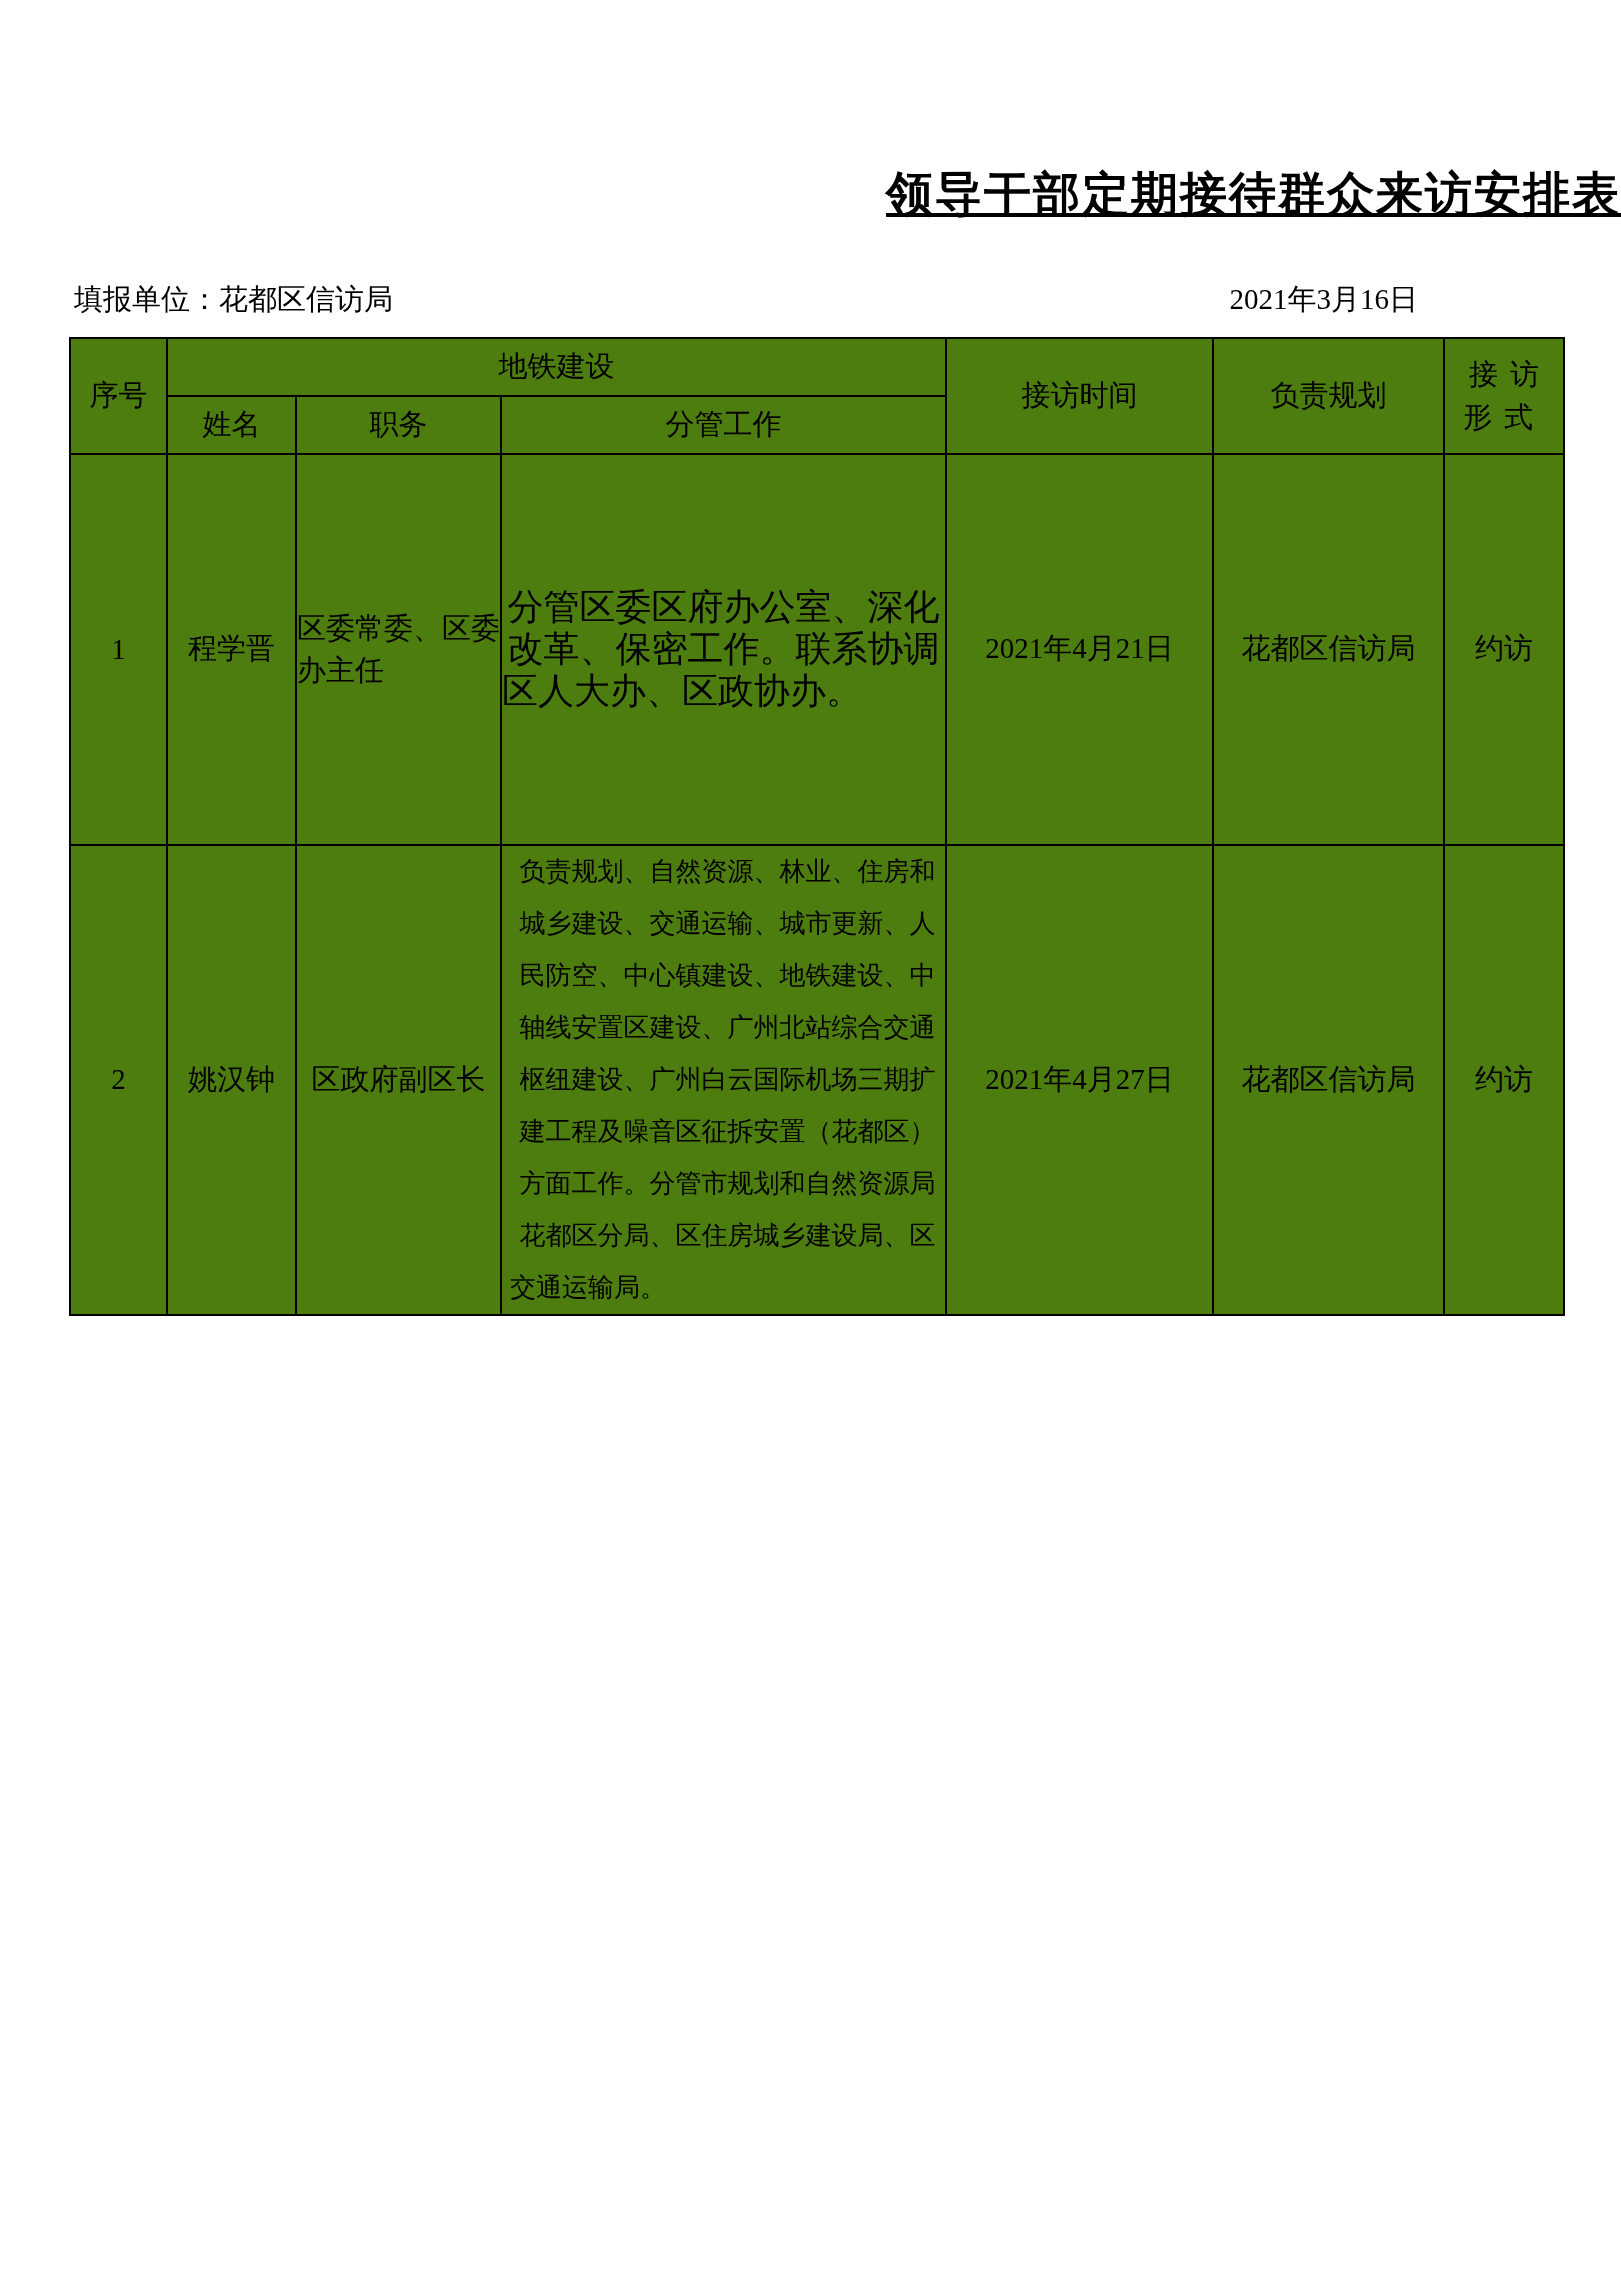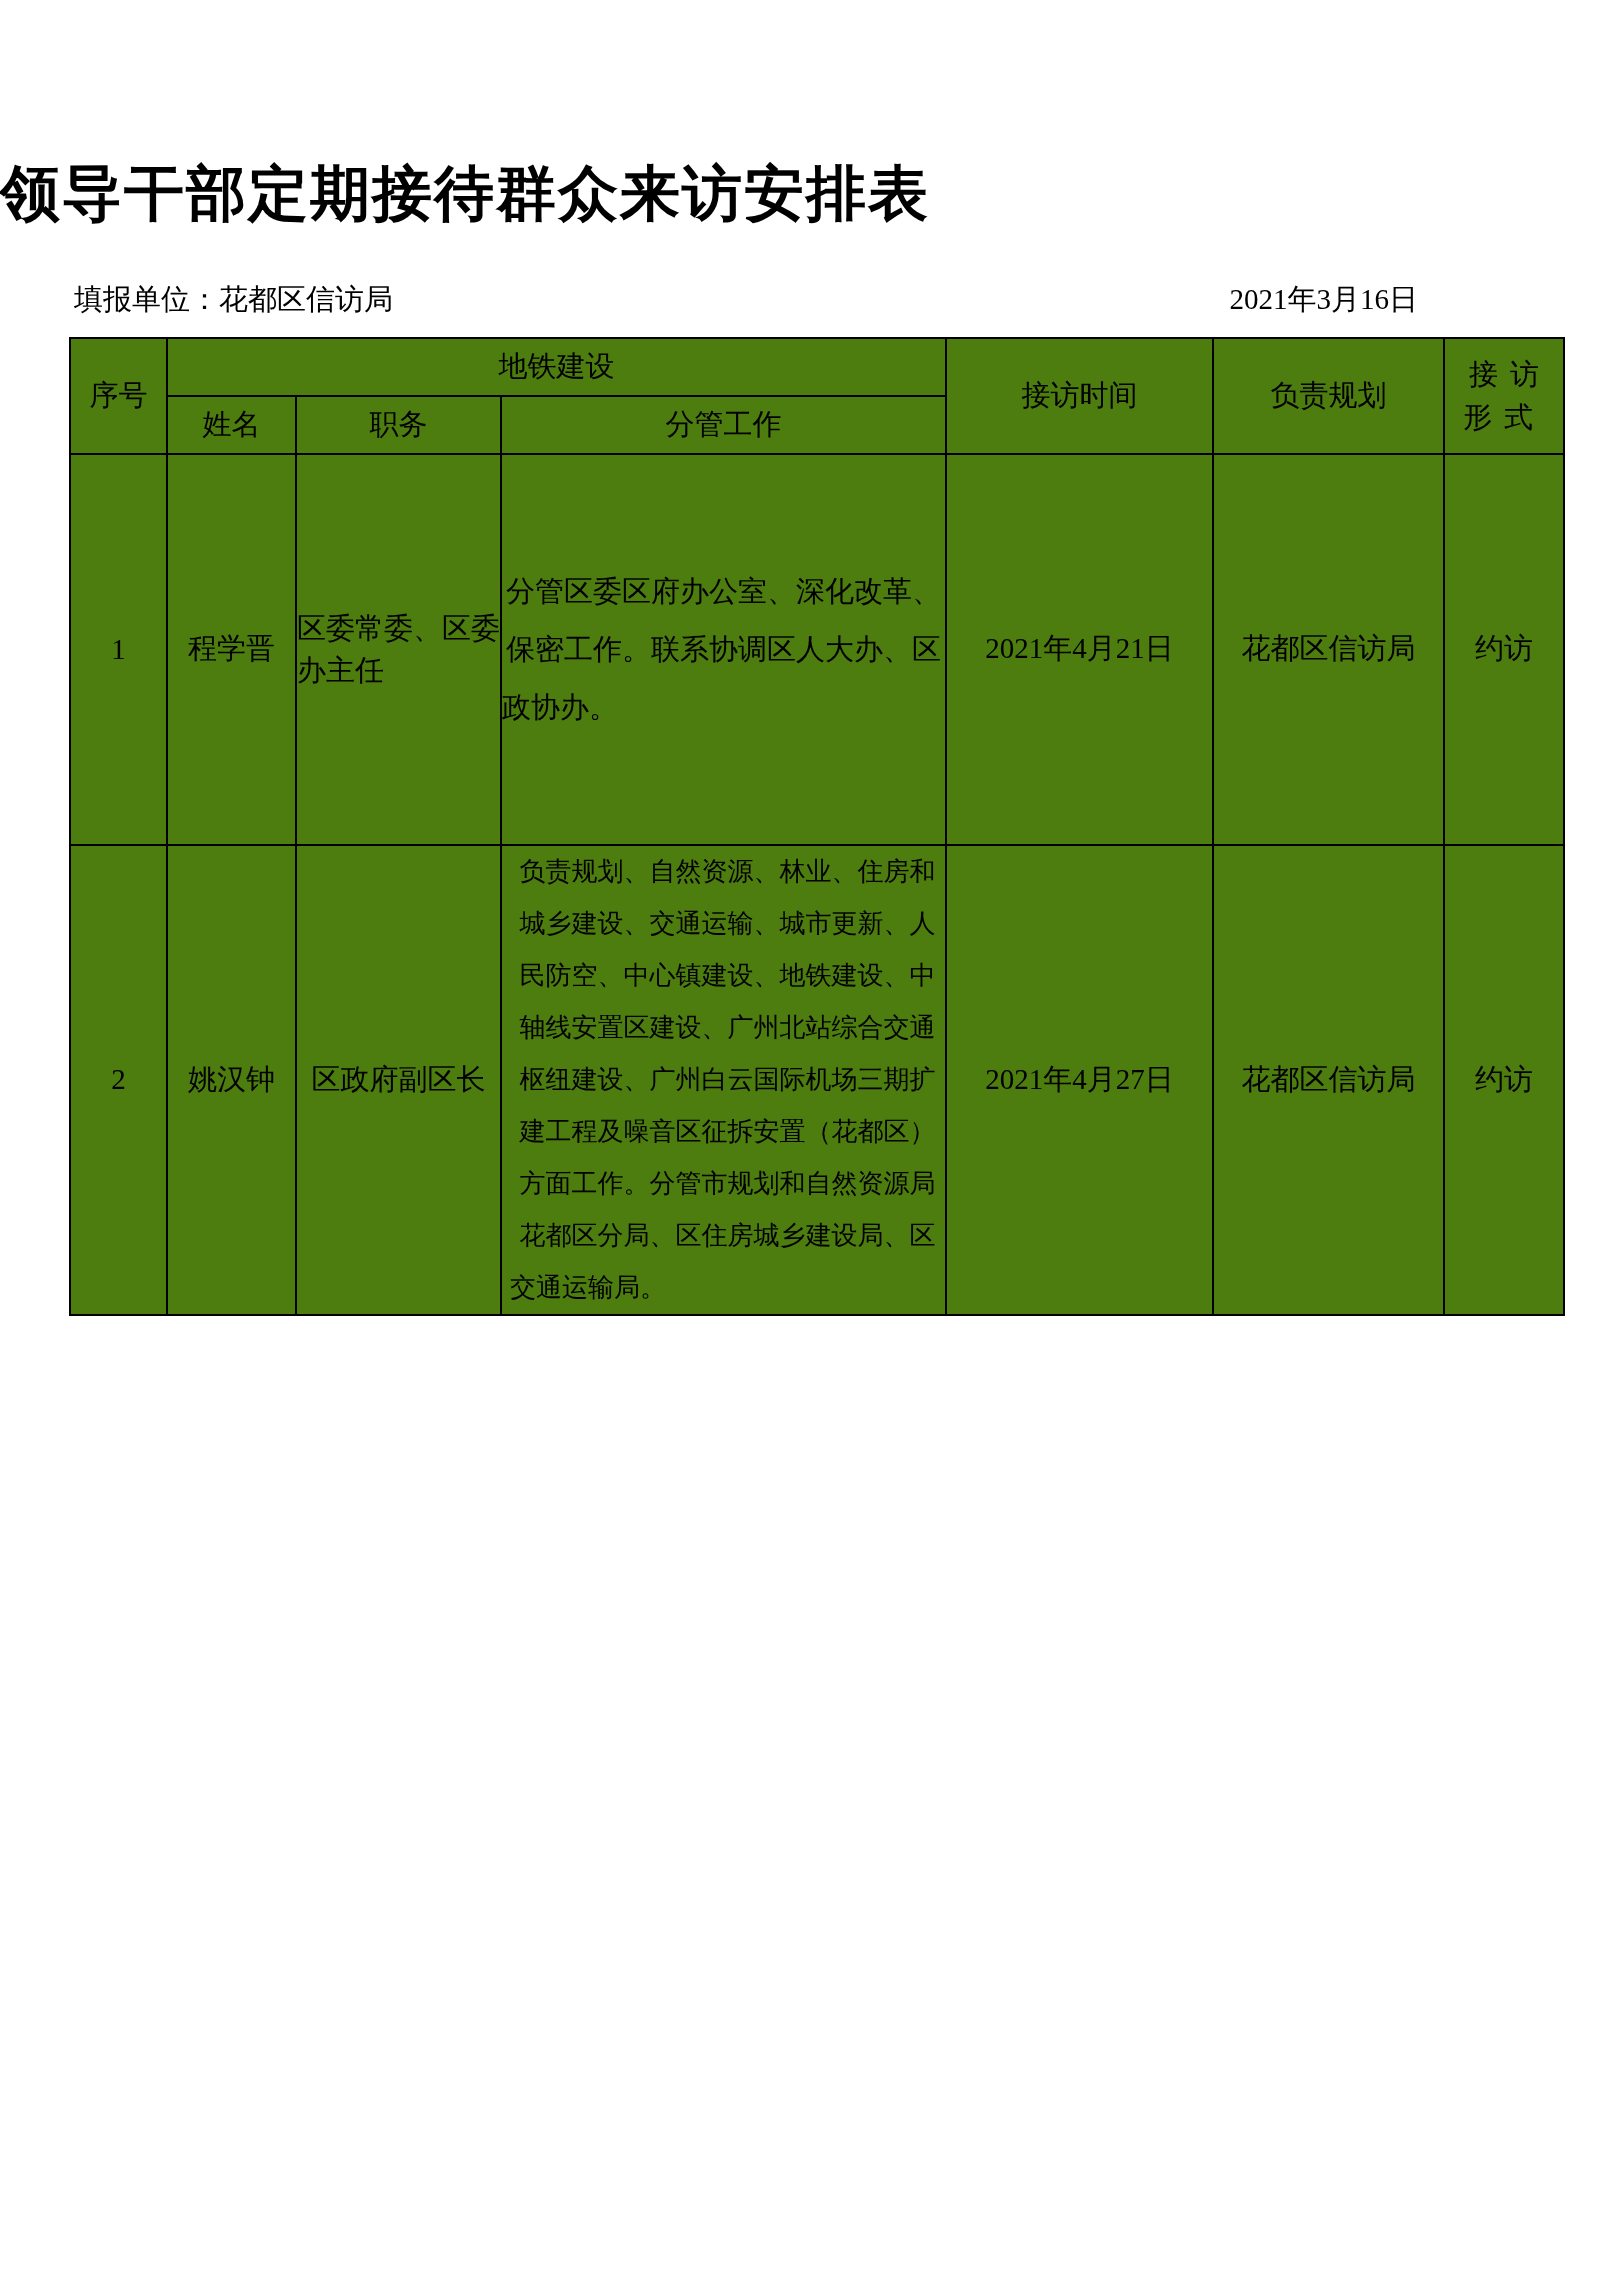--- a/index.html
+++ b/index.html
@@ -14,27 +14,28 @@
     overflow: hidden;
     color: #000000;
     font-family: "Liberation Serif", "DejaVu Serif", serif;
   }
   .doc-page {
     width: 100%;
     height: 100%;
   }
   .doc-title {
     margin: 147px 0 0 0;
-    text-align: left;
+    text-align: right;
     font-family: "Liberation Sans", "DejaVu Sans", sans-serif;
     font-weight: 700;
-    font-size: 60px;
+    font-size: 47px;
     line-height: 93px;
     letter-spacing: 2px;
     white-space: nowrap;
+    text-decoration: underline;
   }
   .meta-row {
     display: flex;
     justify-content: space-between;
     align-items: baseline;
     padding: 0 203px 0 74px;
     margin-top: 44px;
     font-size: 29px;
     line-height: 31px;
   }
@@ -69,21 +70,21 @@
     letter-spacing: 11.8px;
     text-indent: 11.8px;
   }
   td.cell-duties {
     text-align: justify;
     text-align-last: left;
     padding: 3.9px 5.9px;
     word-break: break-all;
     line-break: anywhere;
   }
-  tr.data-row-1 td.cell-duties { font-size: 29px; line-height: 58px; }
+  tr.data-row-1 td.cell-duties { font-size: 36px; line-height: 42px; }
   tr.data-row-2 td.cell-duties { font-size: 26px; line-height: 52px; padding-left: 8px; }
 
   td.cell-position-wrap {
     text-align: justify;
     text-align-last: left;
     padding: 0 7.8px;
     word-break: break-all;
     line-break: anywhere;
     line-height: 42px;
   }

